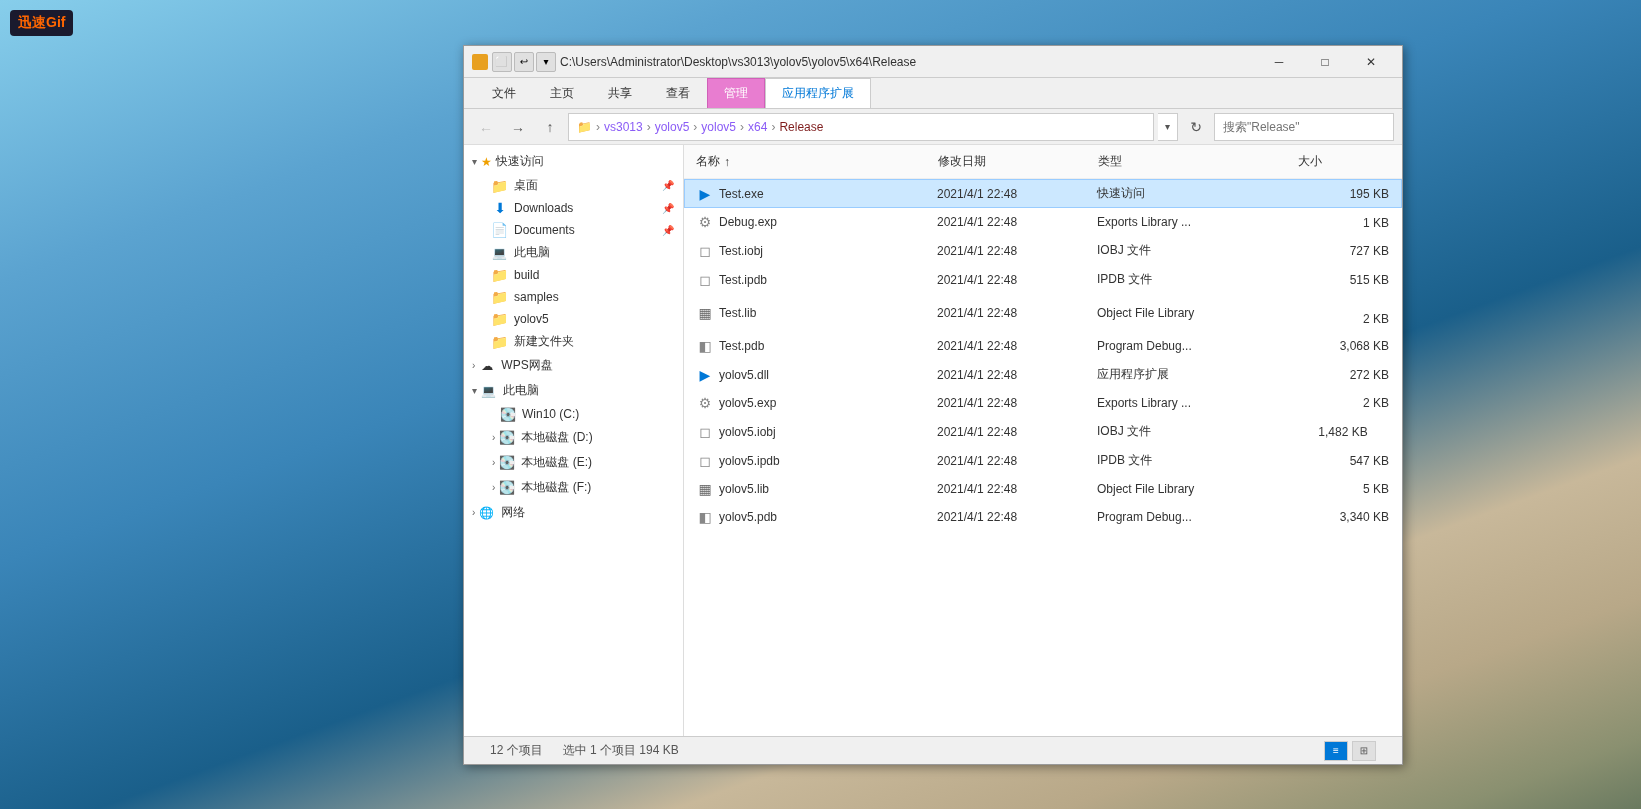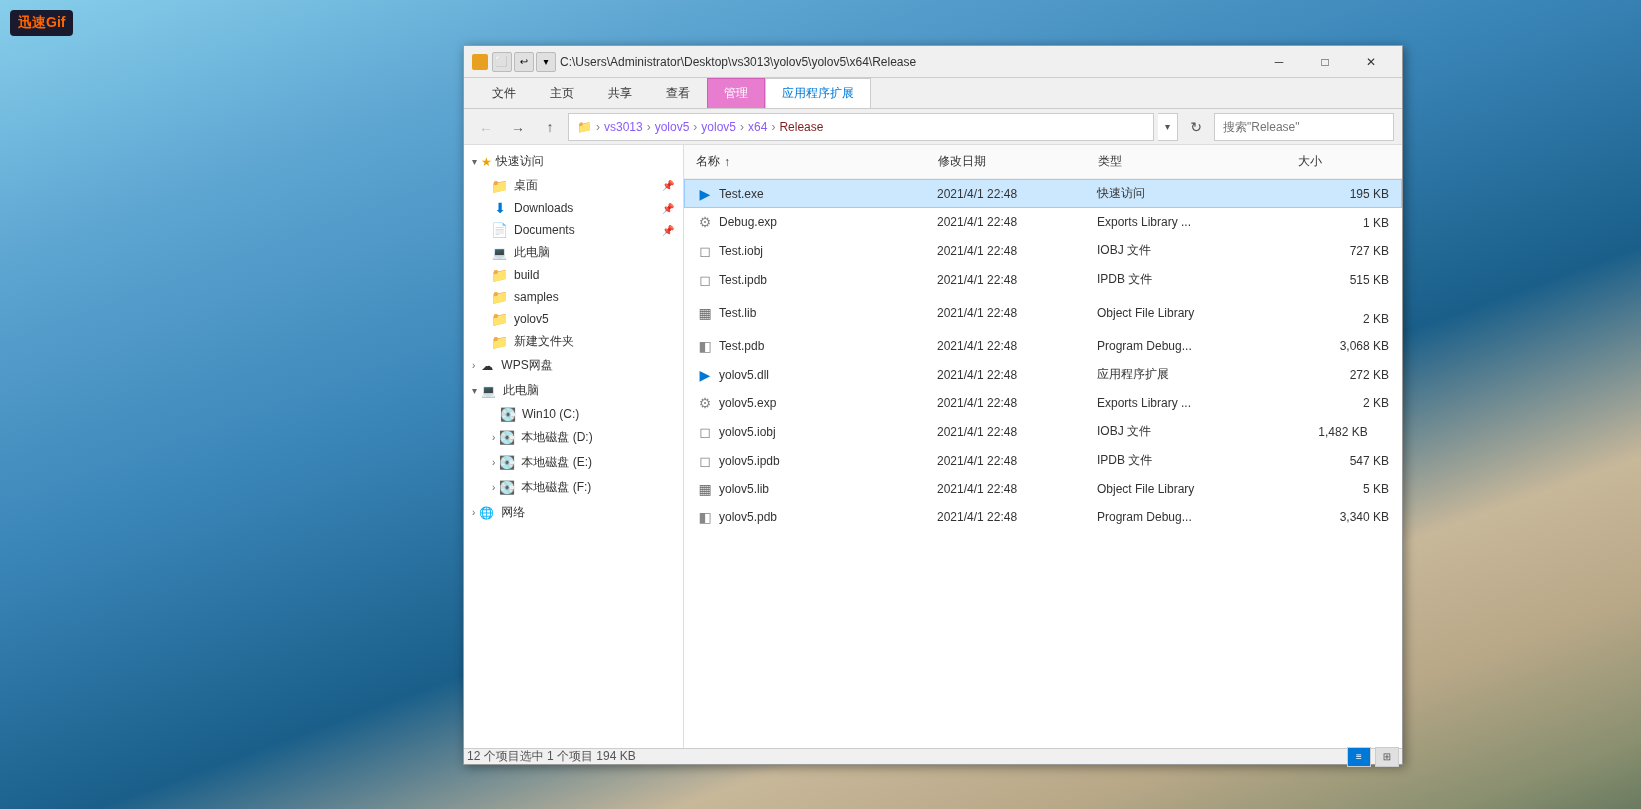--- a/index.html
+++ b/index.html
@@ -309,28 +309,29 @@
       height: 16px;
       margin-right: 6px;
       display: inline-flex;
       align-items: center;
       justify-content: center;
       flex-shrink: 0;
     }
 
     
     .status-bar {
-      height: 16px;
+      height: 28px;
       background: #f0f0f0;
       border-top: 1px solid #ccc;
       display: flex;
       align-items: center;
-      padding: 0 3px;
+      padding: 0 26px;
       font-size: 12px;
       color: #555;
+      gap: 20px;
     }
     .status-right {
       margin-left: auto;
       display: flex;
       gap: 4px;
     }
     .view-btn {
       width: 24px;
       height: 20px;
       border: 1px solid #ccc;

